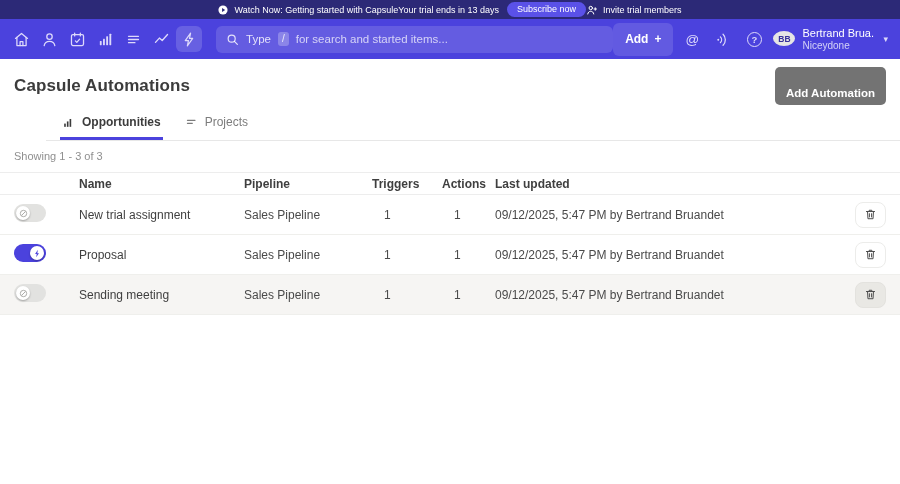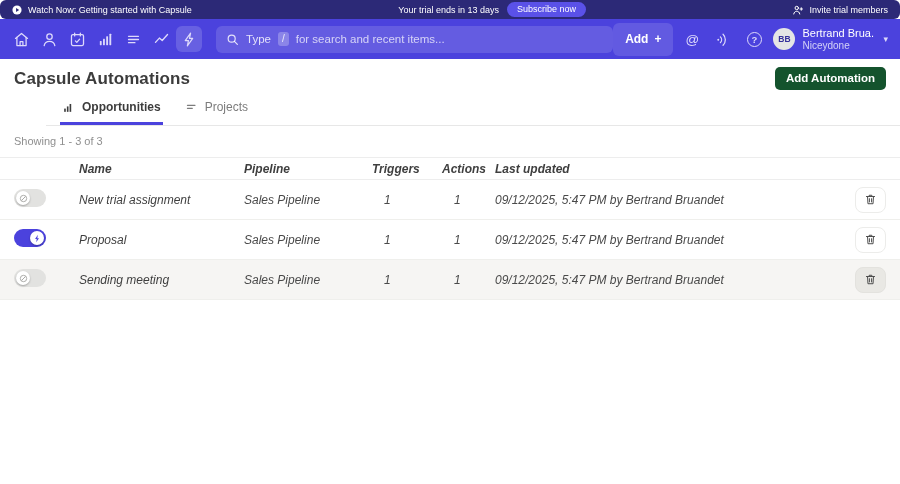--- a/index.html
+++ b/index.html
@@ -2,21 +2,21 @@
 <html><head>
 <meta charset="utf-8">
 <style>
   * { margin:0; padding:0; box-sizing:border-box; }
   html,body { width:900px; height:484px; overflow:hidden; background:#fff;
     font-family:"Liberation Sans", sans-serif; }
   .app { width:900px; height:484px; display:flex; flex-direction:column; background:#fff; }
 
   
   .trial-bar { height:19px; background:#2c2977; color:#fff; display:flex;
-    align-items:center; justify-content:space-between; padding:0 12px; font-size:9px; flex:0 0 auto;border-radius:6px; }
+    align-items:center; justify-content:center; padding:0 12px; font-size:9px; flex:0 0 auto; }
   .trial-left { display:flex; align-items:center; gap:6px; cursor:pointer; }
   .trial-mid { display:flex; align-items:center; gap:8px; }
   .pill-btn { background:#5a51e8; border:none; color:#fff; font-size:9px;
     padding:2px 10px 3px; border-radius:999px; cursor:pointer; font-family:inherit; }
   .trial-right { display:flex; align-items:center; gap:5px; cursor:pointer; }
   .trial-bar svg { display:block; }
 
   
   .nav-bar { height:40px; background:#4b42dd; display:flex; align-items:center;
     padding:0 8px; flex:0 0 auto; color:#ddd9fb; }
@@ -34,43 +34,43 @@
   .nav-right { margin-left:auto; display:flex; align-items:center; gap:7px; }
   .add-btn { background:rgba(255,255,255,0.13); border:none; color:#fff; height:33px;
     padding:0 12px; border-radius:6px; font-size:12px; font-weight:700; display:flex;
     align-items:center; gap:6px; cursor:pointer; font-family:inherit; }
   .icon-circ { width:24px; height:24px; display:flex; align-items:center; justify-content:center;
     cursor:pointer; color:#ddd9fb; background:none; border:none; }
   .at-glyph { font-size:13.5px; color:#ddd9fb; }
   .qmark { width:15px; height:15px; border:1.6px solid #ddd9fb; border-radius:50%;
     display:flex; align-items:center; justify-content:center; font-size:9.5px; font-weight:700; }
   .user-menu { display:flex; align-items:center; gap:7px; cursor:pointer; padding-right:4px; }
-  .avatar { width:22px; height:22px; border-radius:50%; background:#e5e5e5; color:#35309a;
+  .avatar { width:22px; height:15px; border-radius:50%; background:#e5e5e5; color:#35309a;
     font-size:8.5px; font-weight:700; display:flex; align-items:center; justify-content:center; }
   .user-text { line-height:1.15; }
   .user-name { color:#fff; font-size:11px; max-width:72px; white-space:nowrap; overflow:hidden; }
   .user-org { color:rgba(255,255,255,0.75); font-size:10px; }
   .caret { color:#ddd9fb; font-size:9px; margin-left:2px; }
 
   
   .page-head { display:flex; align-items:center; justify-content:space-between;
     padding:8px 14px 0; }
   .page-title { font-size:17px; font-weight:700; color:#3c3c3c; letter-spacing:0.1px; }
-  .add-automation { background:#14532d; color:#fff; border:none; border-radius:5px;
-    font-size:11.5px; font-weight:600; padding:5px 11px 6px; cursor:pointer; font-family:inherit; }
+  .add-automation { background:#737373; color:#fff; border:none; border-radius:5px;
+    font-size:11.5px; font-weight:600; padding:20px 11px 6px; cursor:pointer; font-family:inherit; }
   .tabs { display:flex; gap:20px; padding:8px 14px 0; border-bottom:1px solid #e7e7e7;margin-left:46px; }
   .tab { display:flex; align-items:center; gap:7px; font-size:12px; padding:2px 2px 8px;
     border-bottom:3px solid transparent; cursor:pointer; color:#7c7c7c; }
   .tab svg { width:13px; height:13px; display:block; }
   .tab.active { color:#3c3c3c; font-weight:700; border-bottom-color:#4b42dd; }
   .showing { padding:9px 14px 7px; font-size:11px; color:#8f8f8f; }
 
   
   .grid { display:grid; grid-template-columns:65px 165px 128px 70px 53px 1fr 53px;
-    padding:0 14px; align-items:center;font-style:italic; }
+    padding:0 14px; align-items:center; }
   .thead { margin-top:3px; border-top:1px solid #ededed; border-bottom:1px solid #ededed;
     height:23px; font-size:12px; font-weight:700; color:#3f3f3f; }
   .row { height:40px; border-bottom:1px solid #efefec; font-size:12px; color:#4a4a4a; cursor:pointer; }
   .row.alt { background:#f6f5f3; }
   .cell-num { padding-left:12px; }
   .name-cell { color:#3f3f3f; }
 
   .toggle { width:32px; height:18px; border-radius:999px; background:#e2e2e0; position:relative;
     cursor:pointer; border:none; display:inline-block; }
   .toggle .knob { position:absolute; top:2px; left:2px; width:14px; height:14px; border-radius:50%;
@@ -164,21 +164,21 @@
       </button>
     </div>
 
     <div class="search-box">
       <svg width="13" height="13" viewBox="0 0 24 24" fill="none" stroke="currentColor" stroke-width="2.2" stroke-linecap="round">
           <circle cx="10.5" cy="10.5" r="6.5"></circle>
           <path d="M15.5 15.5L21 21"></path>
         </svg>
       <span>Type</span>
       <span class="slash-key">/</span>
-      <span class="search-ph">for search and recent items...</span>
+      <span class="search-ph">for search and started items...</span>
     </div>
 
     <div class="nav-right">
       <button class="add-btn">
         <span>Add</span>
         <span>+</span>
       </button>
       <button class="icon-circ">
         <span class="at-glyph">@</span>
       </button>

